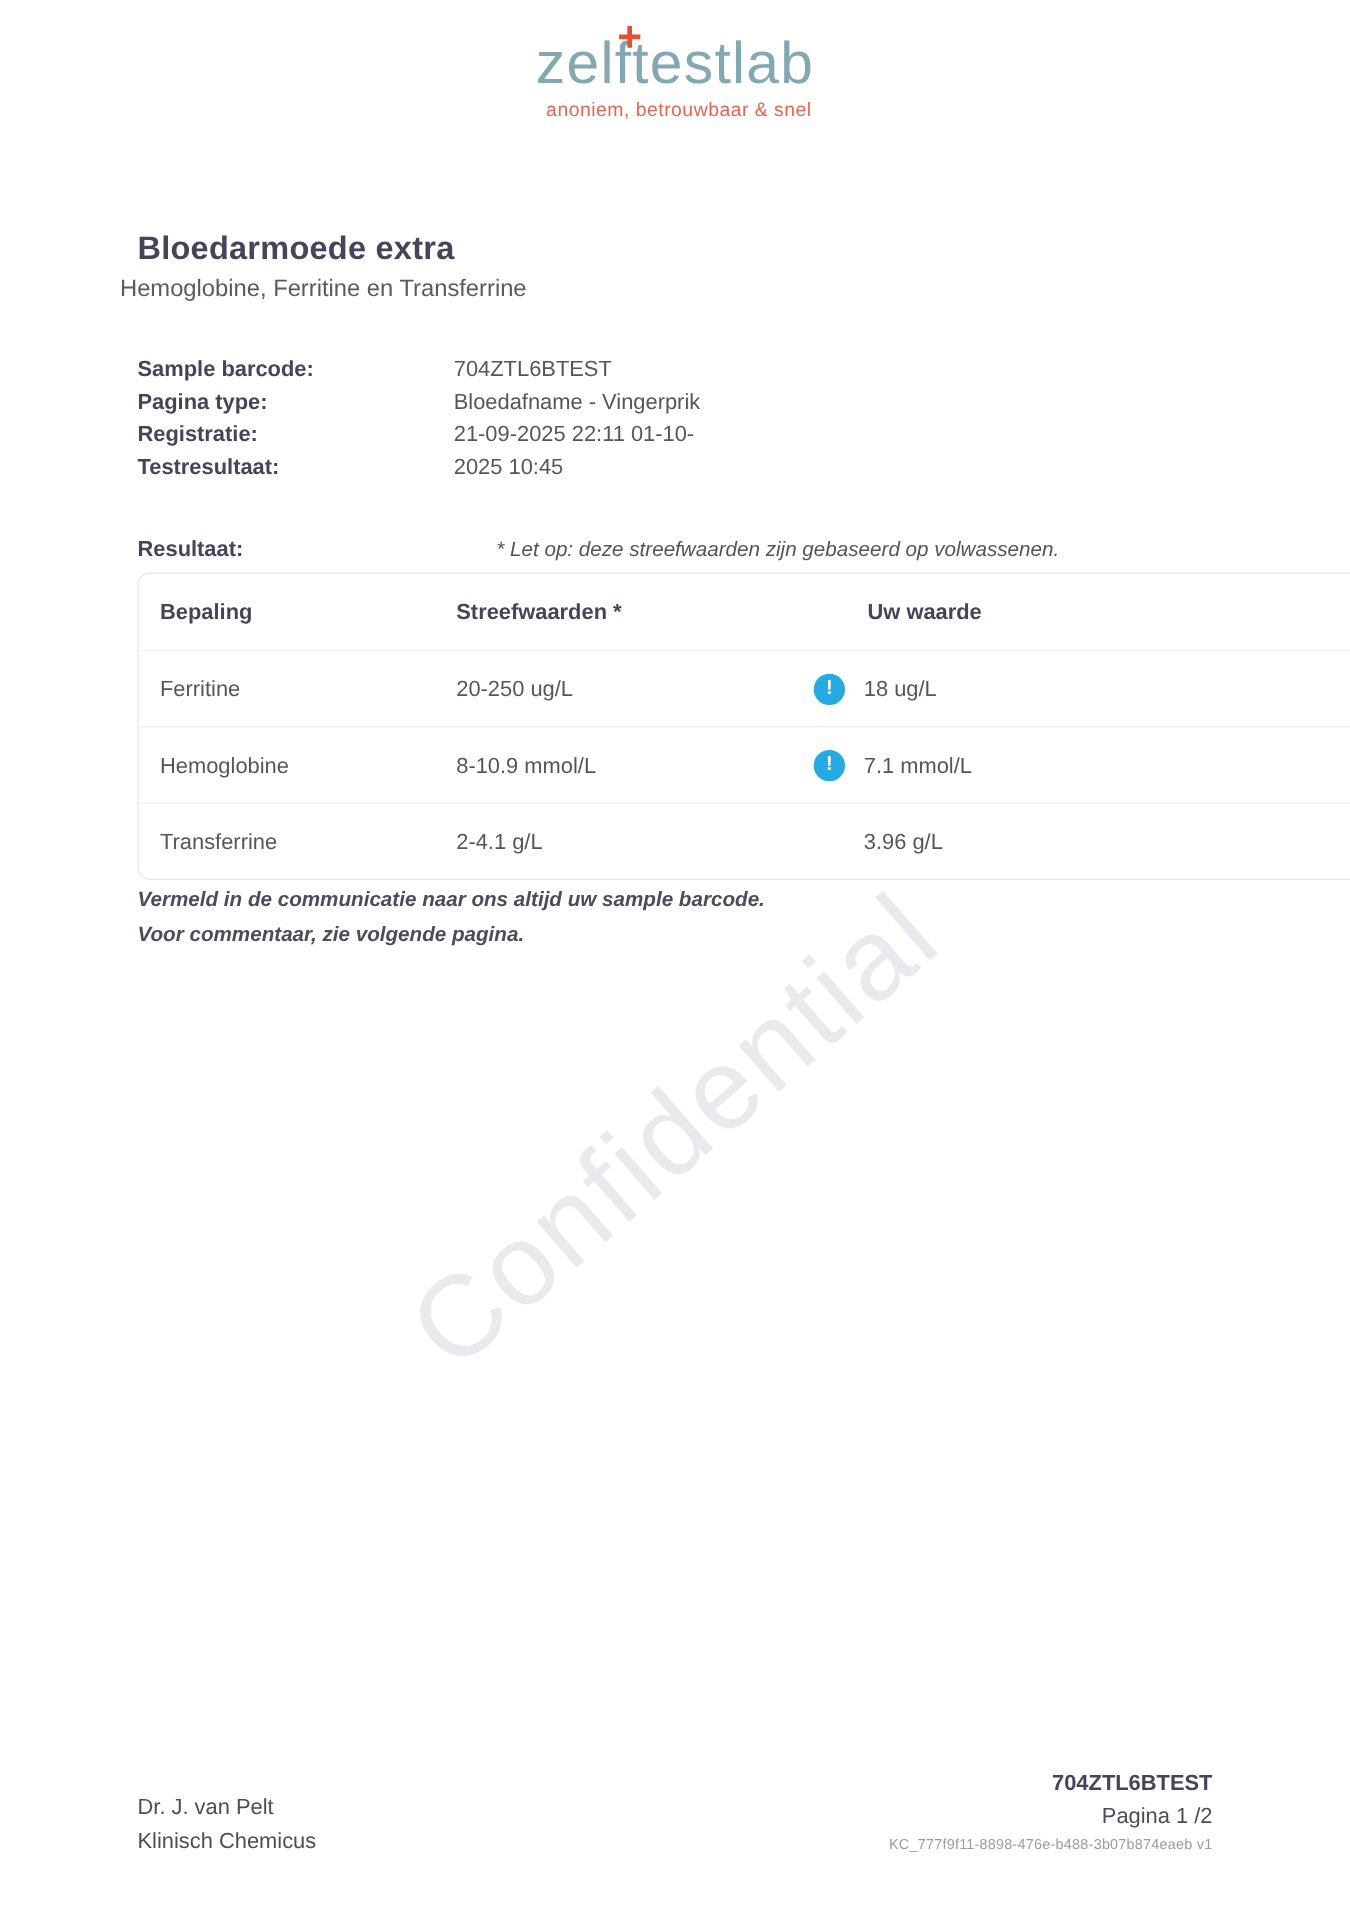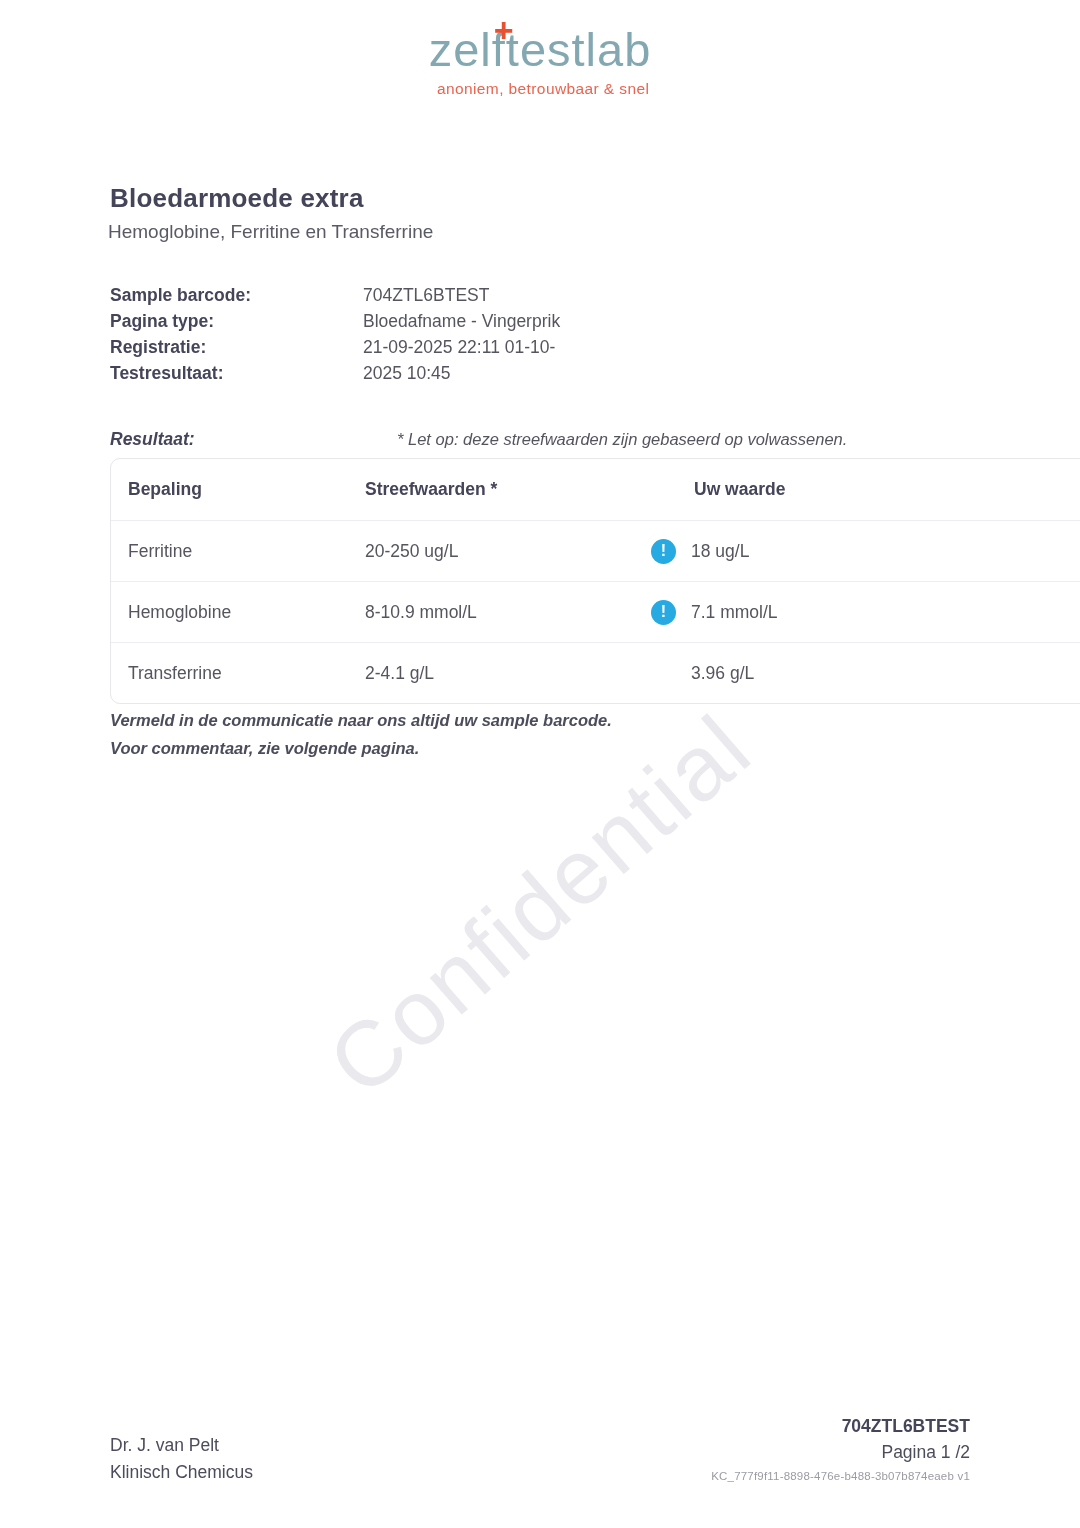--- a/index.html
+++ b/index.html
@@ -36,39 +36,39 @@
     margin-top: 7px; text-align: right; padding-right: 2px;
     font-size: 15.5px; color: #ea6450; letter-spacing: 0.4px;
   }
 
   
   .title {
     position: absolute; left: 110px; top: 183px;
     font-size: 26px; font-weight: 700; color: #45455a; letter-spacing: 0.2px;
   }
   .subtitle {
-    position: absolute; left: 108px; top: 221px;
+    position: absolute; left: 96px; top: 221px;
     font-size: 19px; color: #5a5a66;
   }
 
   
   .info {
     position: absolute; left: 110px; top: 282px;
     display: grid; grid-template-columns: 253px 1fr;
     font-size: 17.5px; line-height: 26px;
   }
   .info-label { font-weight: 700; color: #45455a; }
   .info-value { color: #55555f; }
 
   
   .result-line {
     position: absolute; left: 110px; top: 429px;
     display: grid; grid-template-columns: 253px 1fr; align-items: baseline;
   }
-  .result-label { font-weight: 700; color: #45455a; font-size: 17.5px; font-style: italic; }
+  .result-label { font-weight: 700; color: #45455a; font-size: 17.5px; }
   .result-note { font-style: italic; color: #54545f; font-size: 16.5px; margin-left: 34px; }
 
   
   .card {
     position: absolute; left: 110px; top: 458px; width: 1014px;
     background: #ffffff; border: 1px solid #e7e7ec; border-radius: 10px;
     overflow: hidden;
   }
   .trow {
     display: grid; grid-template-columns: 237px 286px 1fr;

